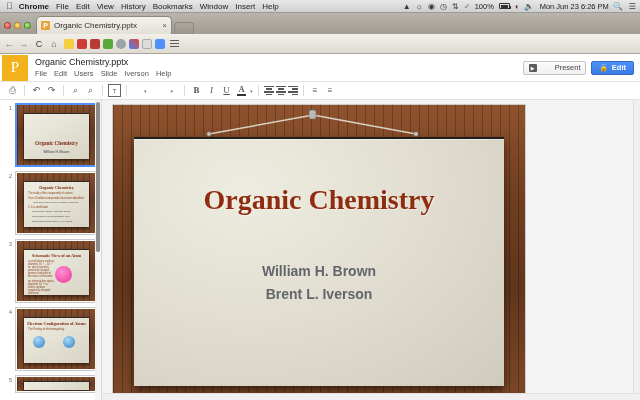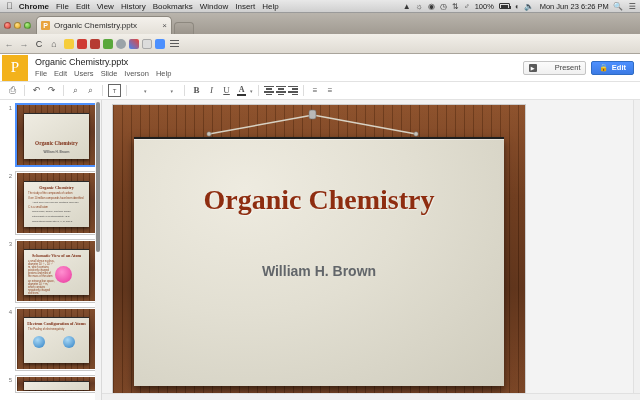--- a/index.html
+++ b/index.html
@@ -498,20 +498,21 @@
             <circle cx="96" cy="29" r="2.2" fill="#cfcac0" stroke="#6d6d6d" stroke-width="0.5"></circle>
             <circle cx="303" cy="29" r="2.2" fill="#cfcac0" stroke="#6d6d6d" stroke-width="0.5"></circle>
           </svg>
 
           <div class="board"></div>
 
           <div class="slide-title">Organic Chemistry</div>
 
           <div class="authors">
             <div>William H. Brown</div>
+            <div>Brent L. Iverson</div>
           </div>
         </div>
 
         <div class="canvas-scroll-v"></div>
         <div class="canvas-scroll-h"></div>
       </div>
 
     </div>
   </div>
 </div>

